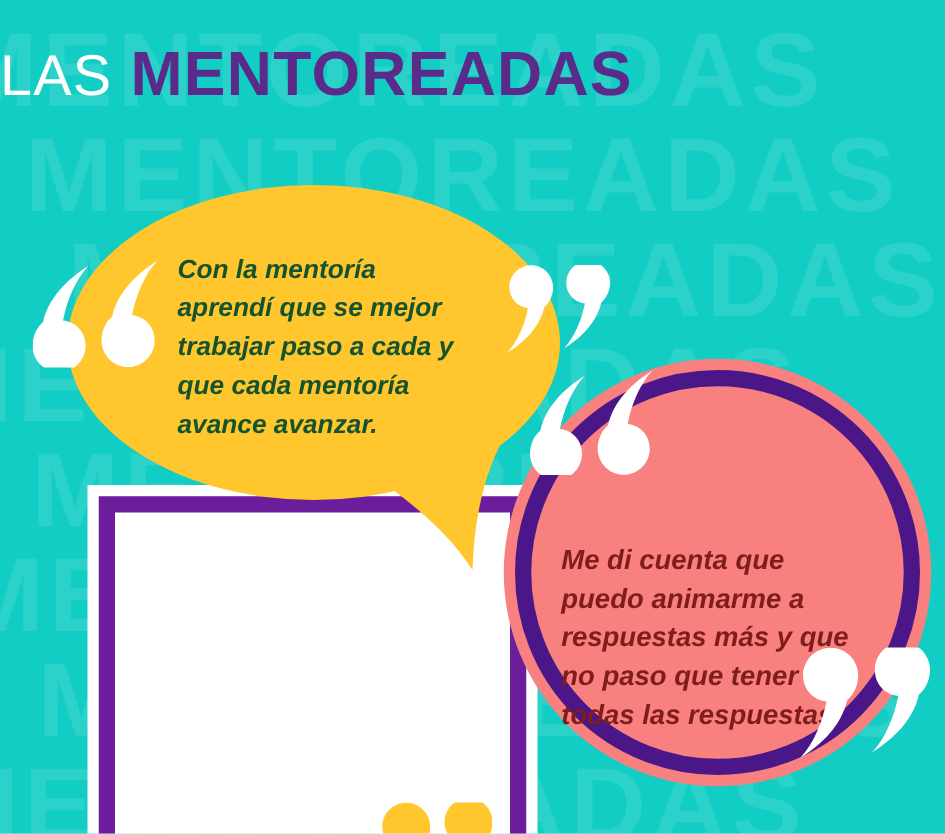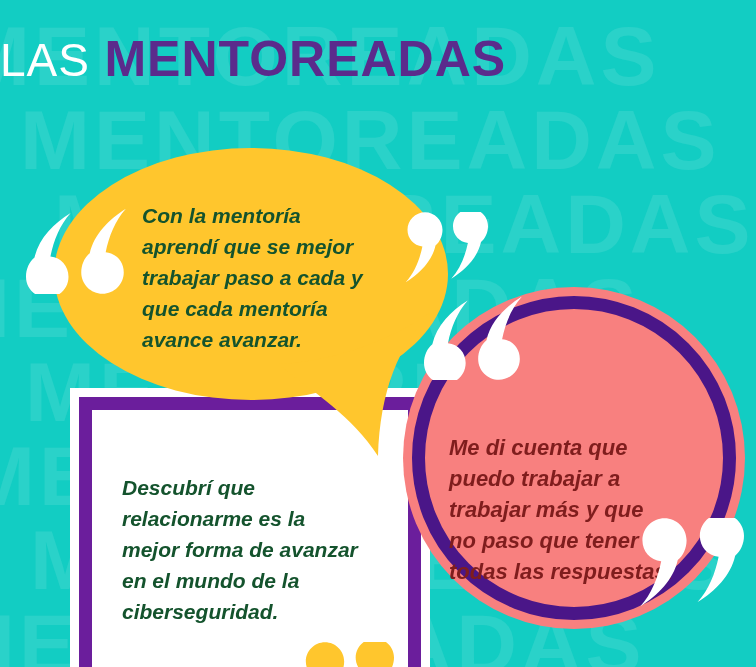--- a/index.html
+++ b/index.html
@@ -144,27 +144,20 @@
   <div class="wm" style="left:-55px; top:602px;">MENTOREADAS</div>
 
   <div class="title">
     <span class="t1">LAS</span>
     <span class="t2">MENTOREADAS</span>
   </div>
 
   <div class="card">
     <div class="card-border"></div>
   </div>
-  <div class="quote-text card-text">
-    <div>Descubrí que</div>
-    <div>relacionarme es la</div>
-    <div>mejor forma de avanzar</div>
-    <div>en el mundo de la</div>
-    <div>ciberseguridad.</div>
-  </div>
 
   <svg class="bubble-svg" viewBox="0 0 404 330" style="color: rgb(255, 198, 45);">
     <ellipse cx="201" cy="130" rx="197" ry="126" fill="currentColor"></ellipse>
     <path fill="currentColor" d="M228,220 C266,250 302,272 328,312 C330,248 348,200 384,166 C340,198 280,218 228,220 Z"></path>
   </svg>
 
   <div class="quote-text bubble-text">
     <div>Con la mentoría</div>
     <div>aprendí que se mejor</div>
     <div>trabajar paso a cada y</div>
@@ -176,22 +169,22 @@
     <use href="#qmark-sym"></use>
   </svg>
   <svg class="qmark q-white q-bubble-close flip" viewBox="0 -4 96 84" style="color: rgb(255, 255, 255);">
     <use href="#qmark-sym"></use>
   </svg>
 
   <div class="circle">
     <div class="circle-ring"></div>
     <div class="quote-text circle-text" style="left:46px;top:105px;">
       <div>Me di cuenta que</div>
-      <div>puedo trabajar a</div>
-      <div>trabajar más y que</div>
+      <div>puedo animarme a</div>
+      <div>respuestas más y que</div>
       <div>no paso que tener</div>
       <div>todas las respuestas.</div>
     </div>
   </div>
 
   <svg class="qmark q-white q-circle-open" viewBox="0 -4 96 84" style="color: rgb(255, 255, 255);">
     <use href="#qmark-sym"></use>
   </svg>
   <svg class="qmark q-white q-circle-close flip" viewBox="0 -4 96 84" style="color: rgb(255, 255, 255);">
     <use href="#qmark-sym"></use>

